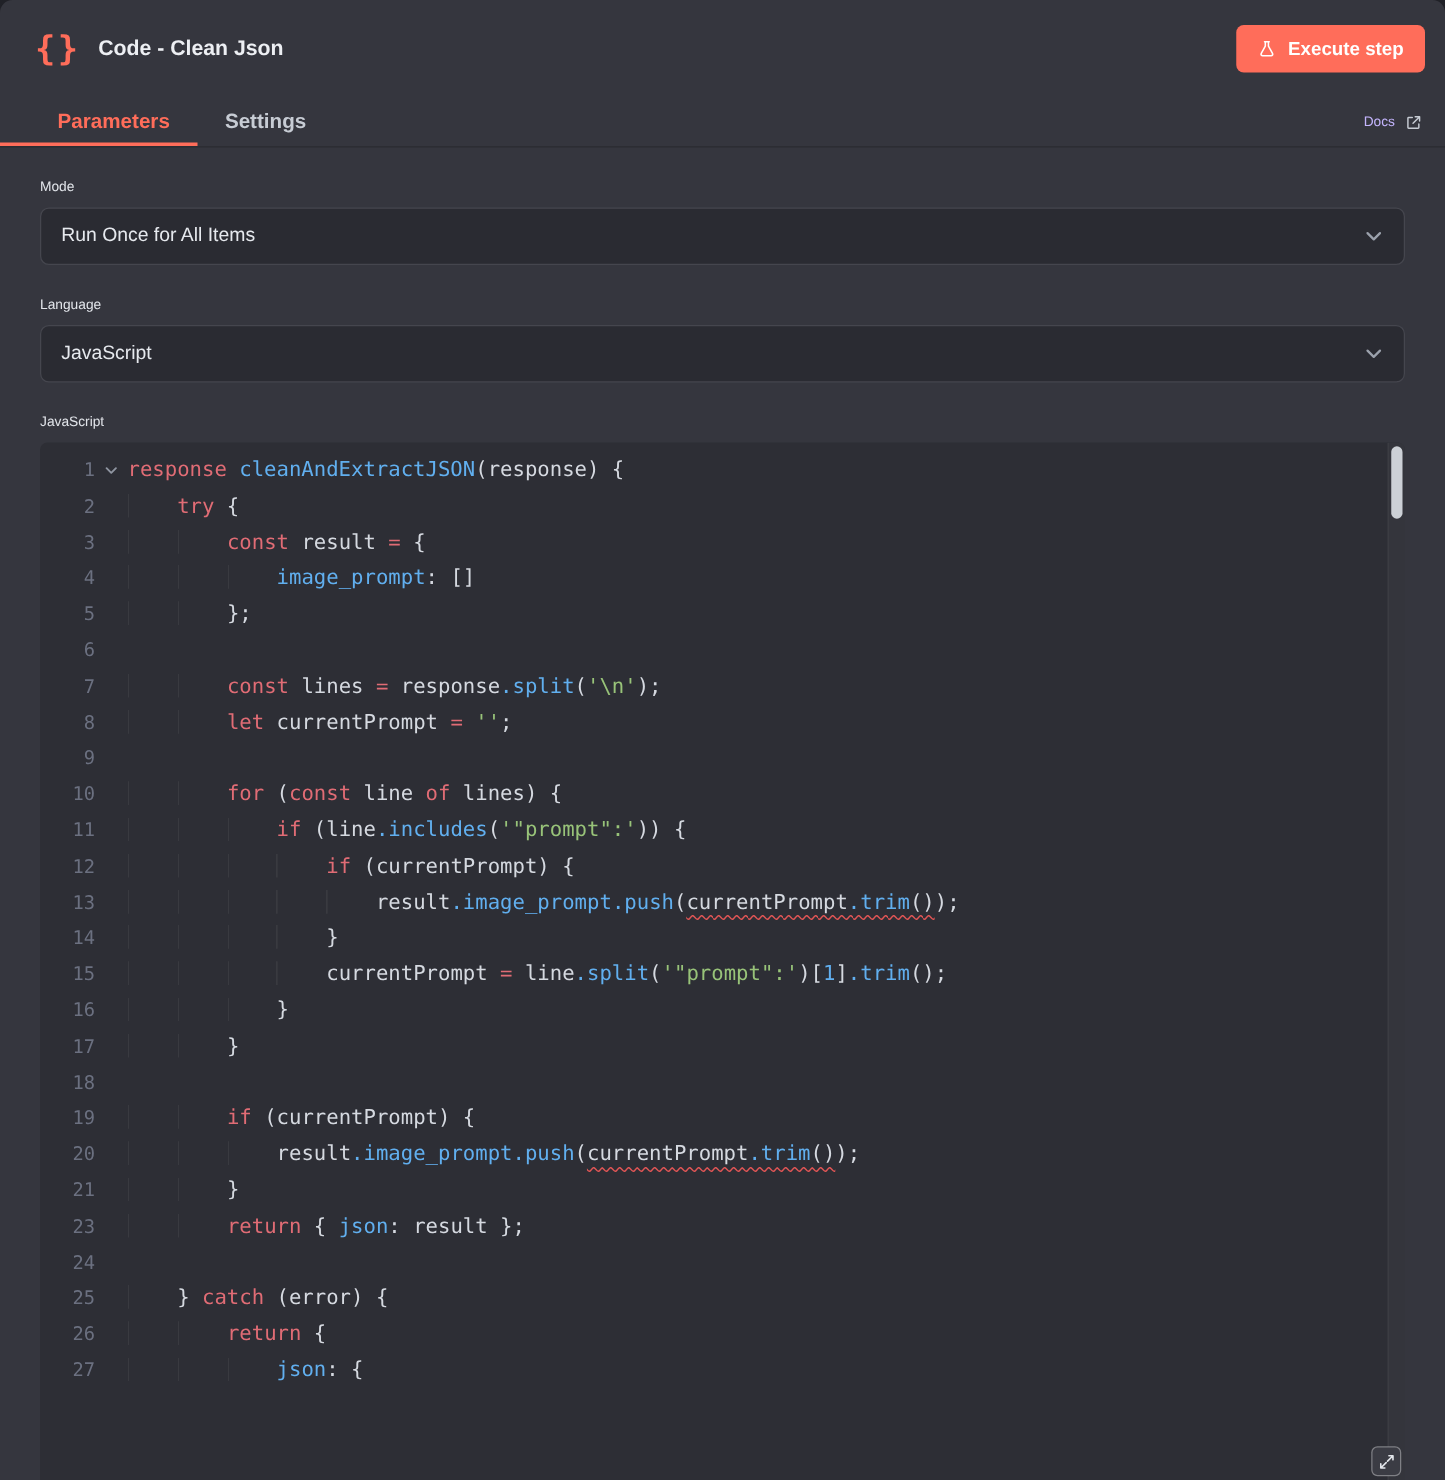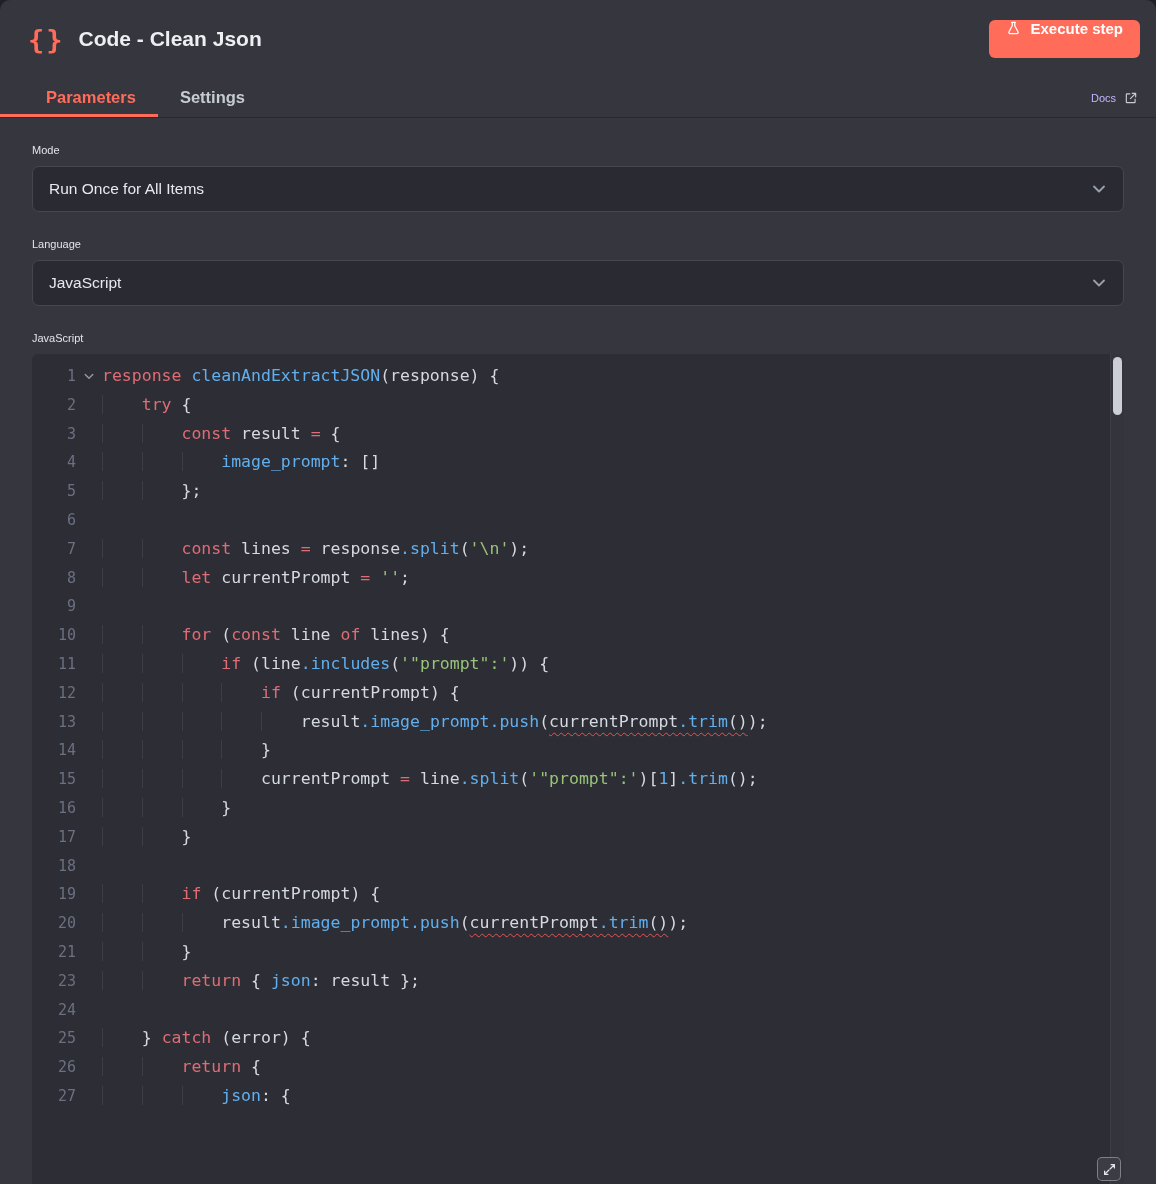--- a/index.html
+++ b/index.html
@@ -6,22 +6,22 @@
   html,body { width:1156px; height:1184px; overflow:hidden; background:#202127; }
   body { font-family:"Liberation Sans", sans-serif; }
 
   .panel { width:100%; height:100%; background:var(--panel-bg,#35363e);
            display:flex; flex-direction:column; border-radius:10px 10px 0 0; }
 
   
   .hdr { display:flex; align-items:center; height:78px; padding:0 16px 0 28px; flex:0 0 auto; }
   .node-icon { color:var(--accent,#ff6d5a); font-family:"DejaVu Sans Mono",monospace;
                font-size:27px; font-weight:bold; margin-right:14px; letter-spacing:2px; }
-  .title { font-size:21px; font-weight:700; color:#edeff3; }
-  .exec-btn { margin-left:auto; display:flex; gap:9px;
+  .title { font-size:17px; font-weight:700; color:#edeff3; }
+  .exec-btn { margin-left:auto; display:flex; align-items:center; gap:9px;
               background:var(--accent,#ff6d5a); color:#fff; border:none; border-radius:6px;
               height:38px; padding:0 17px; font-family:"Liberation Sans",sans-serif;
               font-size:15px; font-weight:600; cursor:pointer; }
 
   
   .tabs { display:flex; align-items:stretch; height:40px; flex:0 0 auto;
           border-bottom:1px solid rgba(0,0,0,0.22); }
   .tab { display:flex; align-items:center; padding:0 22px; font-size:16.5px;
          font-weight:600; color:#c7ccd4; cursor:pointer; }
   .tab.first { padding-left:28px; }

